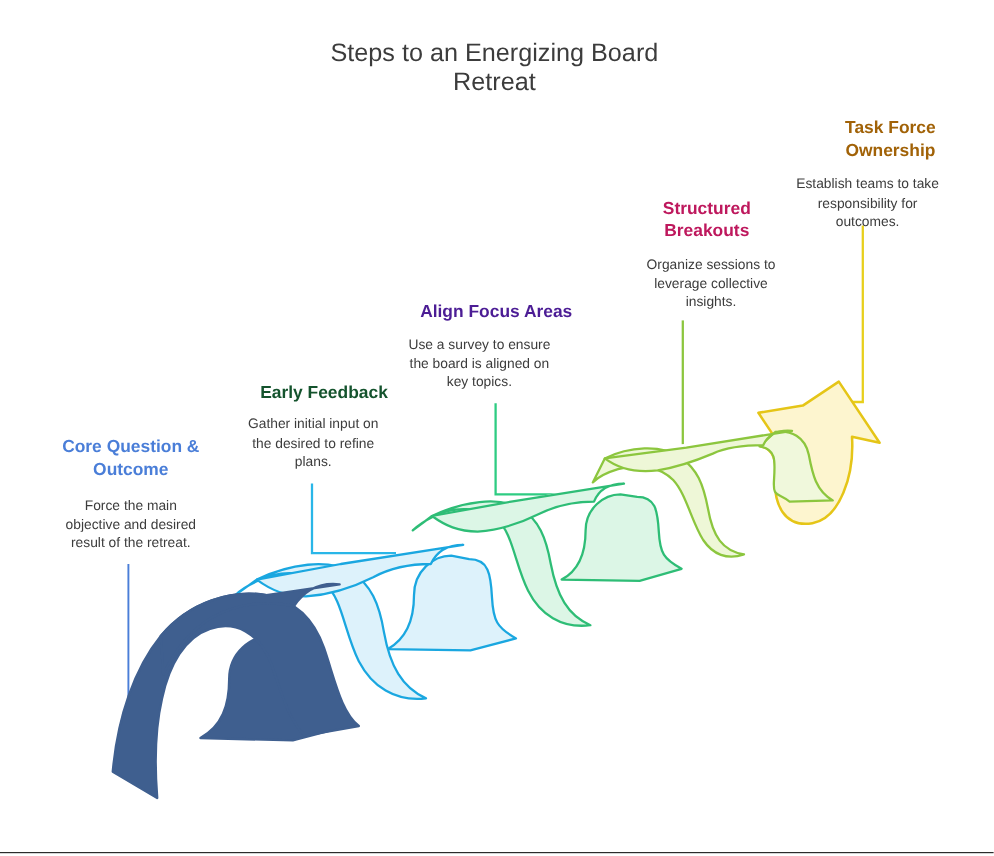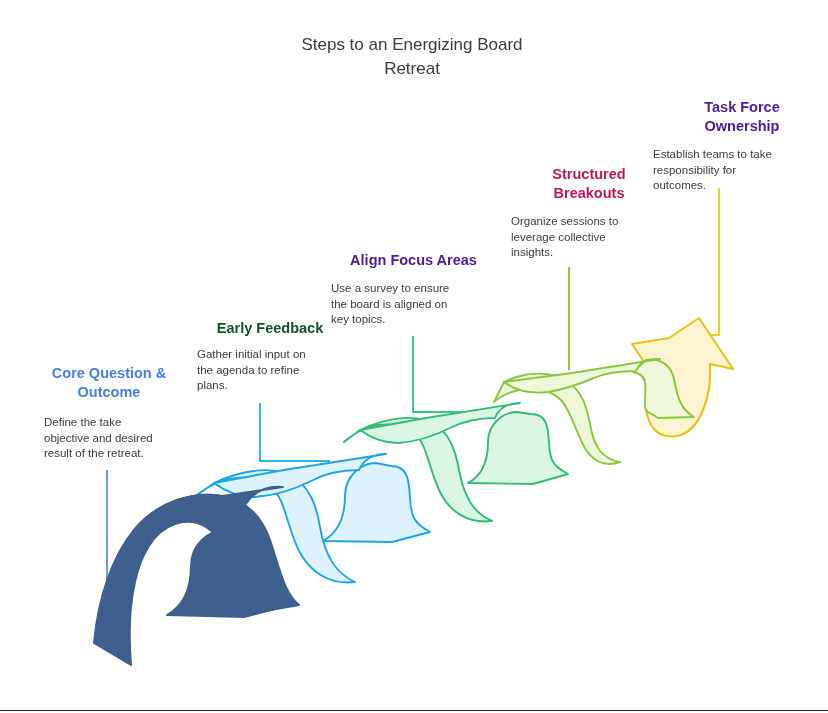--- a/index.html
+++ b/index.html
@@ -20,37 +20,37 @@
     left: 0; top: 0;
     width: 828px;
     height: 713px;
   }
   .chart-title {
     position: absolute;
     left: 247px;
     top: 33px;
     width: 330px;
     text-align: center;
-    font-size: 17px;
+    font-size: 21px;
     line-height: 24px;
     color: #3c3c3c;
     font-weight: 400;
     white-space: pre-line;
   }
   .step-label {
     position: absolute;
     text-align: center;
     font-size: 14.5px;
     font-weight: bold;
     line-height: 19px;
     white-space: pre-line;
   }
   .step-desc {
     position: absolute;
-    text-align: left;
+    text-align: center;
     font-size: 11.5px;
     line-height: 15.5px;
     color: #3c3c3c;
     white-space: pre-line;
   }
   .bottom-rule {
     position: absolute;
     left: 0;
     top: 710px;
     width: 828px;
@@ -187,39 +187,39 @@
              C158,526 145,543 136,562
              Z" fill="#3f5f8f" stroke="#3f5f8f" stroke-width="2" stroke-linejoin="round"></path>
   </g>
 </svg>
 
 <div class="chart-title">Steps to an Energizing Board
 Retreat</div>
 
 <div class="step-label" style="left:24px; top:364px; width:170px; color:#4a7ed8;">Core Question &amp;
 Outcome</div>
-<div class="step-desc" style="left:44px; top:415px; width:130px;">Define the take
+<div class="step-desc" style="left:44px; top:415px; width:130px;">Force the main
 objective and desired
 result of the retreat.</div>
 
 <div class="step-label" style="left:190px; top:319px; width:160px; color:#14532d;">Early Feedback</div>
 <div class="step-desc" style="left:197px; top:347px; width:128px;">Gather initial input on
-the agenda to refine
+the desired to refine
 plans.</div>
 
 <div class="step-label" style="left:333px; top:251px; width:161px; color:#4c1d95;">Align Focus Areas</div>
 <div class="step-desc" style="left:331px; top:281px; width:137px;">Use a survey to ensure
 the board is aligned on
 key topics.</div>
 
 <div class="step-label" style="left:509px; top:165px; width:160px; color:#be185d;">Structured
 Breakouts</div>
-<div class="step-desc" style="left:511px; top:214px; width:129px;">Organize sessions to
+<div class="step-desc" style="left:528px; top:214px; width:129px;">Organize sessions to
 leverage collective
 insights.</div>
 
-<div class="step-label" style="left:662px; top:98px; width:160px; color:#4c1d95;">Task Force
+<div class="step-label" style="left:662px; top:98px; width:160px; color:#a16207;">Task Force
 Ownership</div>
 <div class="step-desc" style="left:653px; top:147px; width:140px;">Establish teams to take
 responsibility for
 outcomes.</div>
 
 <div class="bottom-rule"></div>
 
 </body></html>

